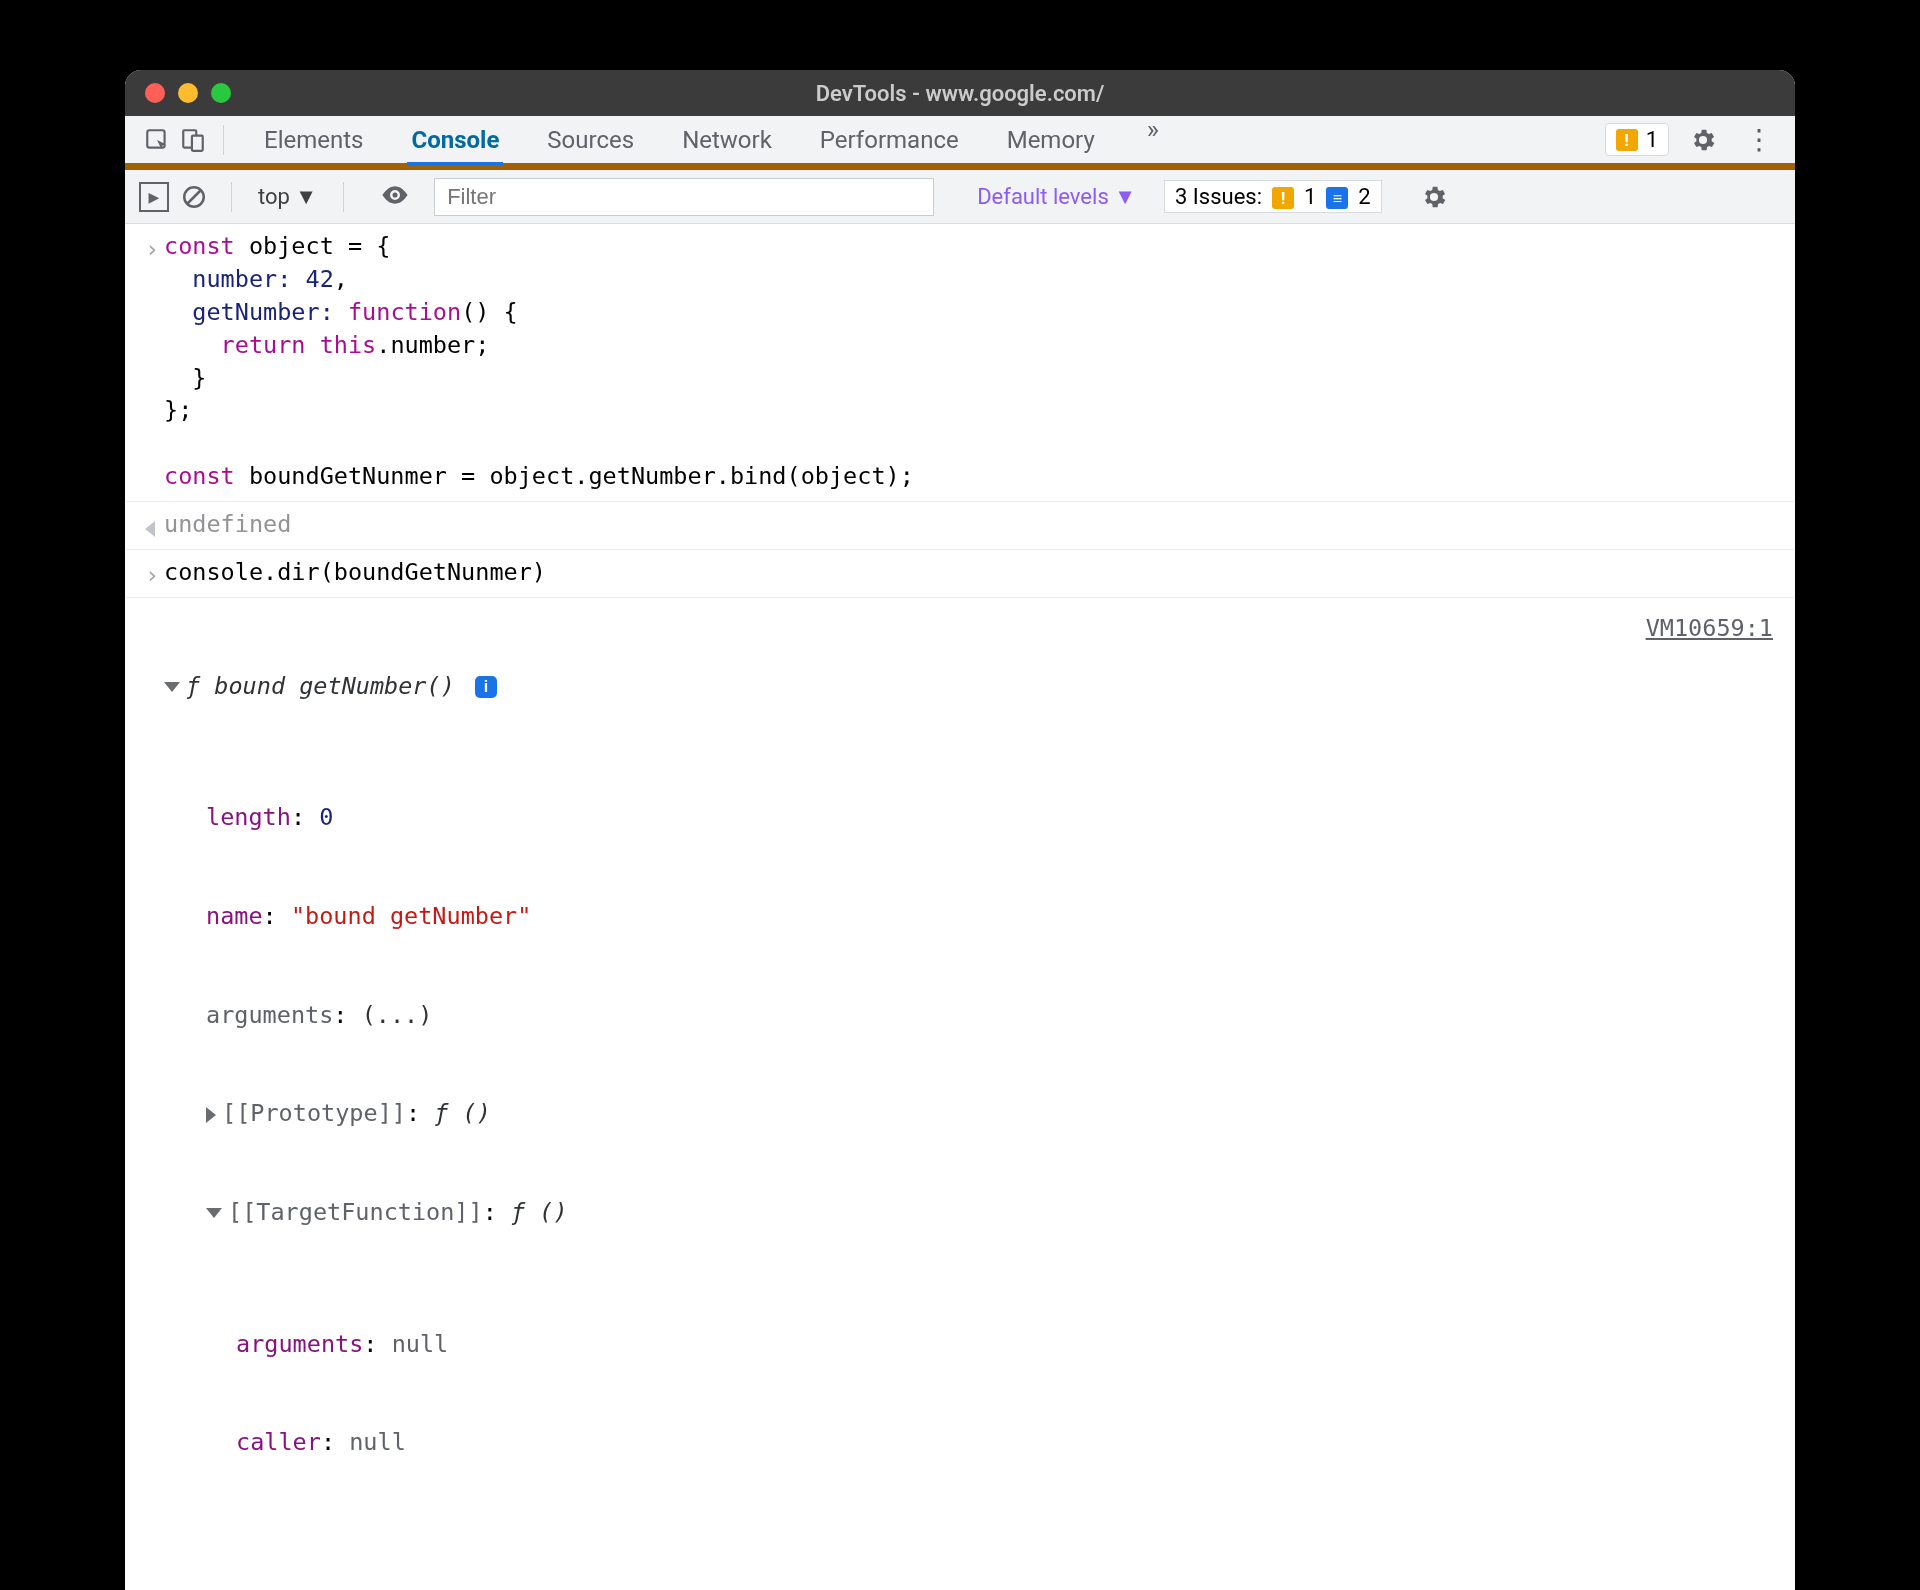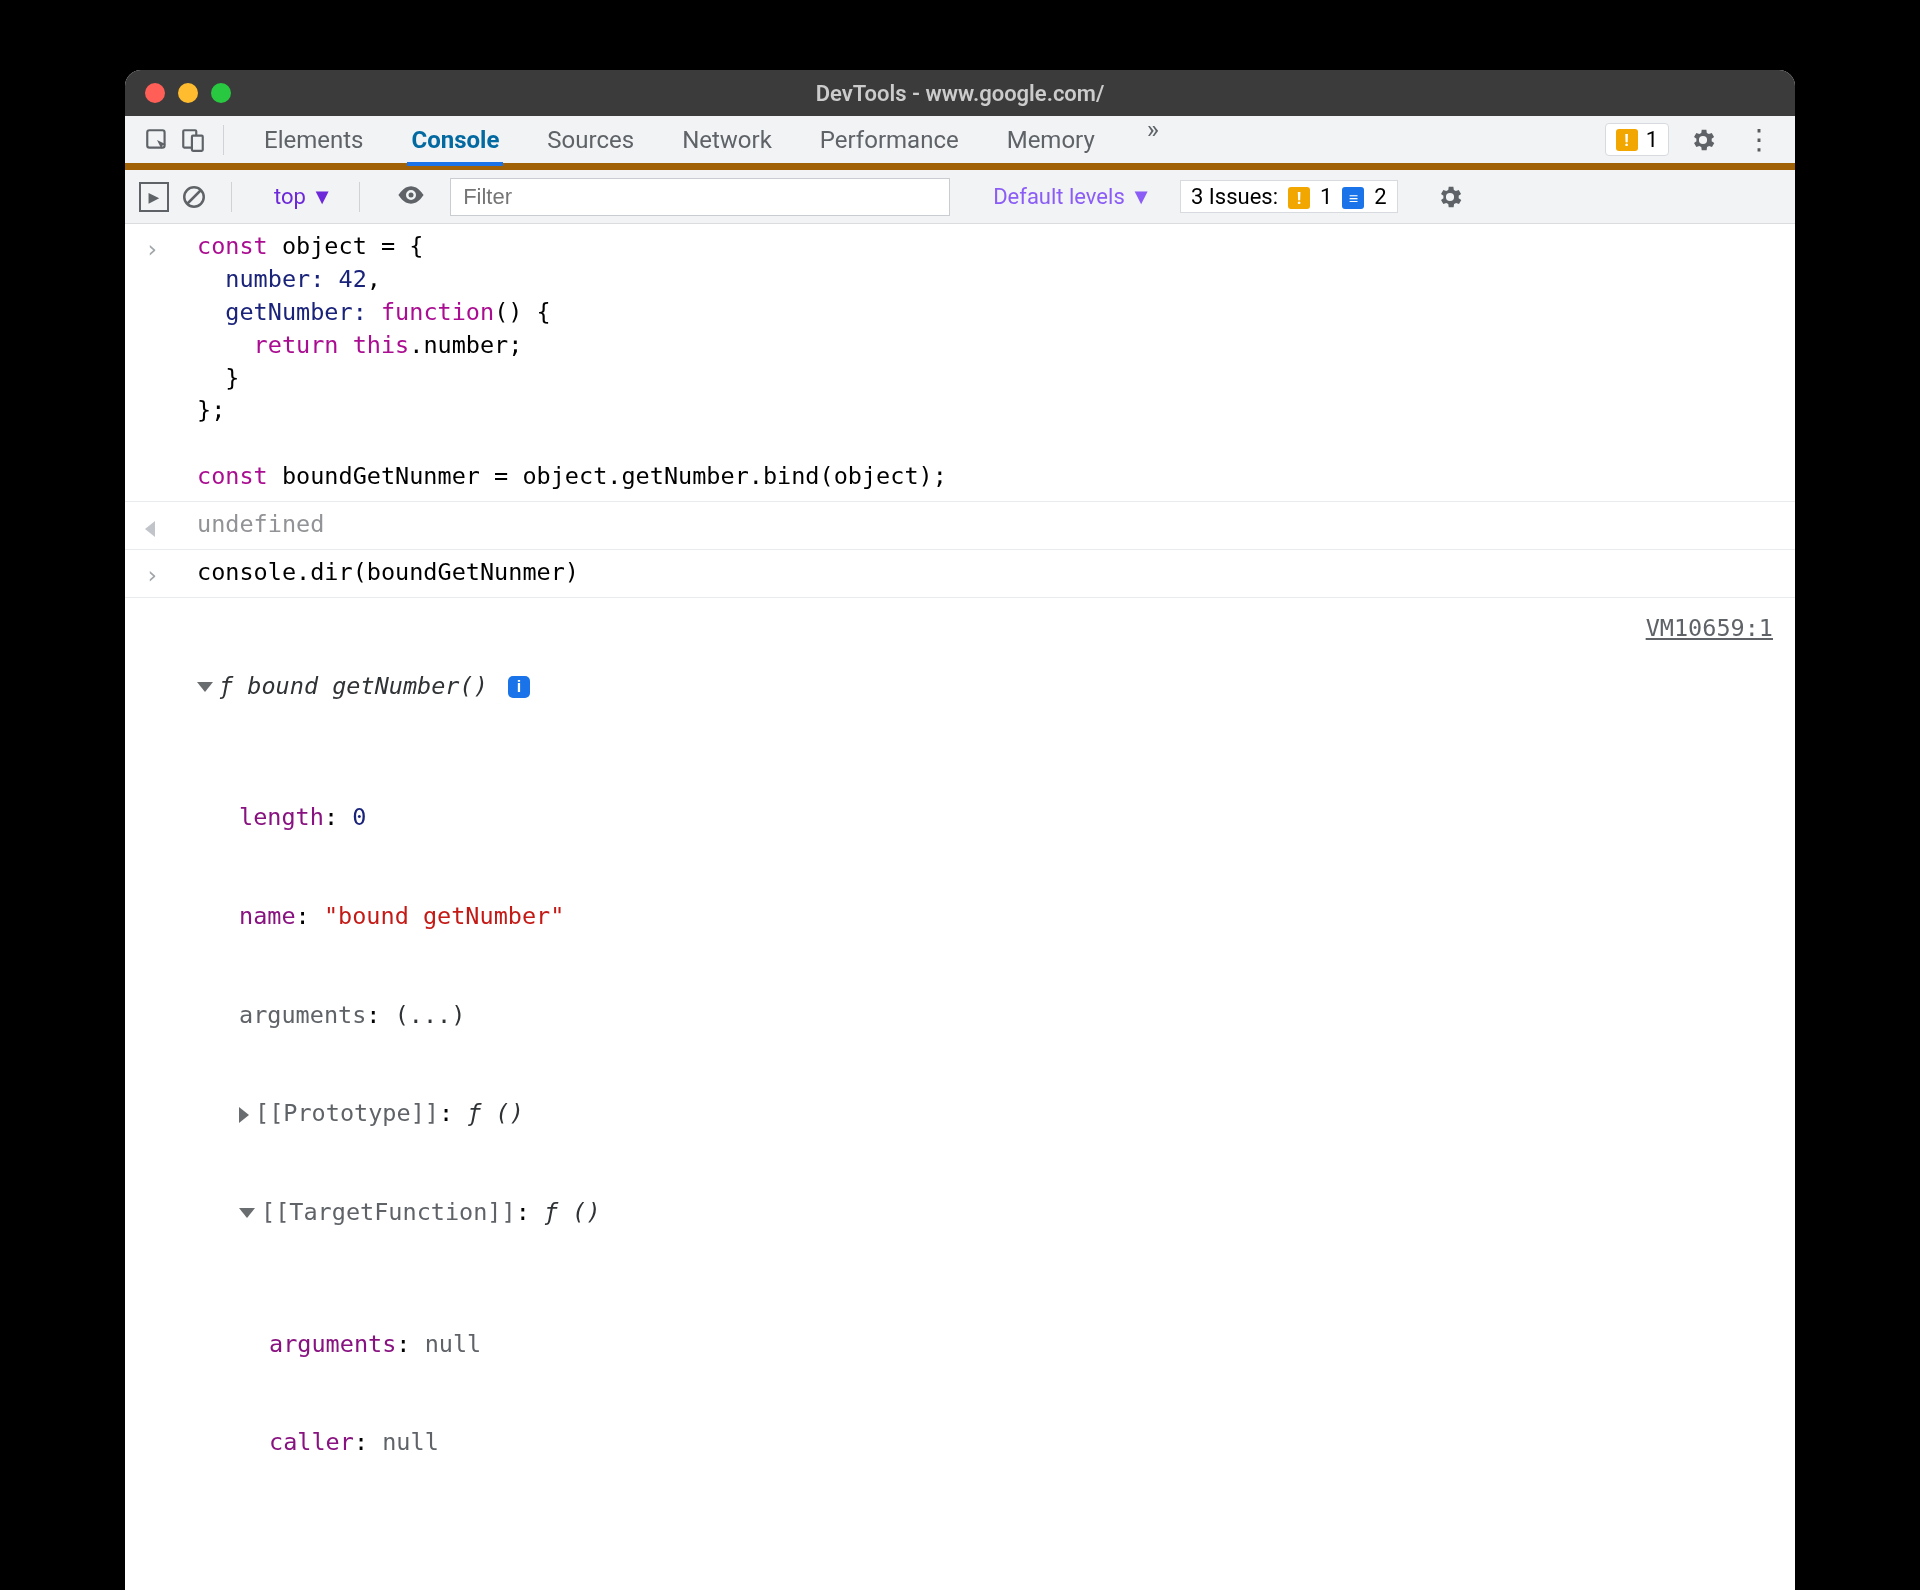--- a/index.html
+++ b/index.html
@@ -44,40 +44,40 @@
   }
   .warn-square{width:22px;height:22px;background:#f2a600;display:flex;align-items:center;justify-content:center;color:#fff;font-weight:700;font-size:17px;border-radius:3px;}
   .gear { width:36px;height:36px;display:flex;align-items:center;justify-content:center;color:#5a5a5a;cursor:pointer;margin-left:16px;}
   .kebab{font-size:28px;color:#5a5a5a;cursor:pointer;margin-left:16px;padding:0 8px;}
   .filterbar{
     height:54px;background:#f1f3f4;border-bottom:1px solid #d9dde0;
     display:flex;align-items:center;padding:0 14px;gap:10px;
   }
   .square-play{width:30px;height:30px;border:2px solid #5f6368;display:flex;align-items:center;justify-content:center;font-size:14px;color:#5f6368;cursor:pointer;}
   .clear-icon{width:30px;height:30px;display:flex;align-items:center;justify-content:center;cursor:pointer;}
-  .sel{font-size:22px;color:#6d28d9;cursor:pointer;padding:0 4px;display:flex;align-items:center;gap:6px;margin-left:16px;}
+  .sel{font-size:22px;color:#404040;cursor:pointer;padding:0 4px;display:flex;align-items:center;gap:6px;}
   .eye{margin:0 14px;cursor:pointer;}
   .filter-input{
     flex:0 0 500px;height:38px;border:1px solid #c9cdd1;background:#fff;
     padding:0 12px;font-size:22px;color:#5f6368;
   }
   .levels{font-size:22px;color:#8b5cf6;cursor:pointer;margin-left:33px;display:flex;align-items:center;gap:6px;}
   .issues-badge{
     display:inline-flex;align-items:flex-end;background:#fff;border:1px solid #d7dbdf;border-radius:0;
     padding:3px 10px;font-size:22px;gap:10px;margin-left:18px;cursor:pointer;
   }
   .info-square{width:22px;height:22px;background:#1a73e8;display:flex;align-items:center;justify-content:center;color:#fff;font-weight:700;font-size:16px;border-radius:3px;}
   .console-body{
     font-family: "SF Mono", Menlo, Consolas, monospace;
     font-size:23.5px; line-height:1.4;
     padding-bottom: 30px;
   }
   .row{border-bottom:1px solid #e9ecef;padding:6px 14px 8px 14px;position:relative;}
   .gut{position:absolute;left:20px;top:9px;color:#a1a6ab;font-family:monospace;}
-  .content{margin-left:58px;white-space:pre;}
+  .content{margin-left:25px;white-space:pre;}
   .kw{color:#aa0d91;} 
   .prop{color:#1a237a;} 
   .num{color:#1a237a;}
   .undef{color:#919396;}
   .expand{
     display:inline-block;width:0;height:0;margin-right:6px;vertical-align:middle;
   }
   .tri-down{border-left:8px solid transparent;border-right:8px solid transparent;border-top:10px solid #6a6d70;}
   .tri-right{border-top:8px solid transparent;border-bottom:8px solid transparent;border-left:10px solid #6a6d70;}
   .fn-ital{font-style:italic;color:#303336;}

